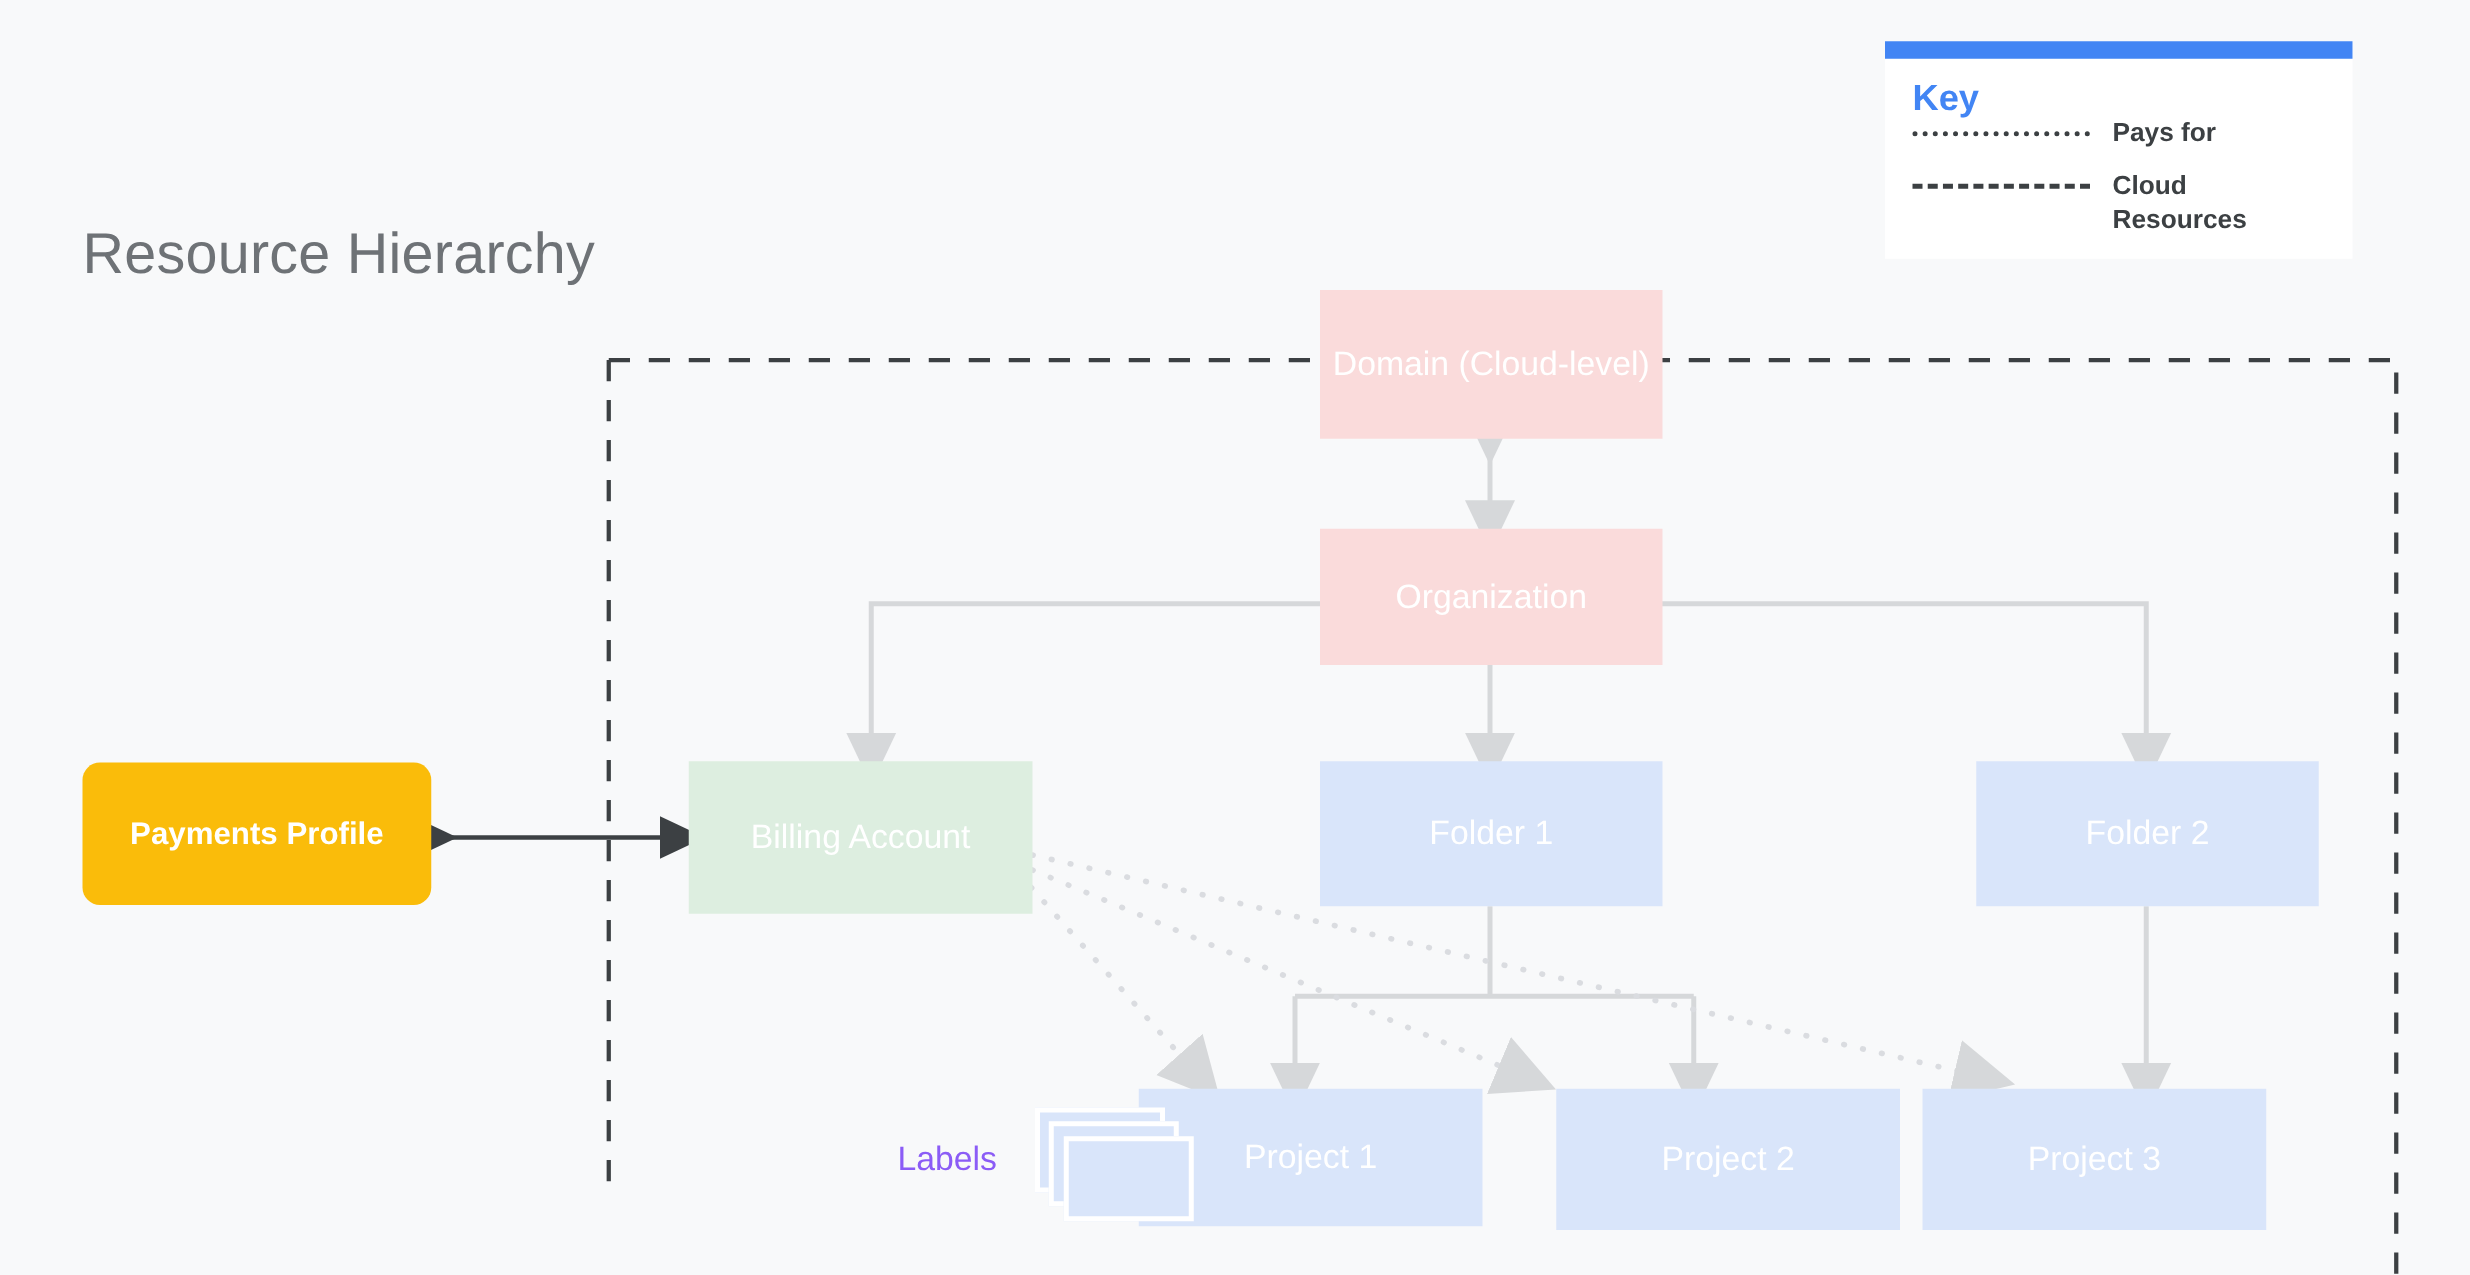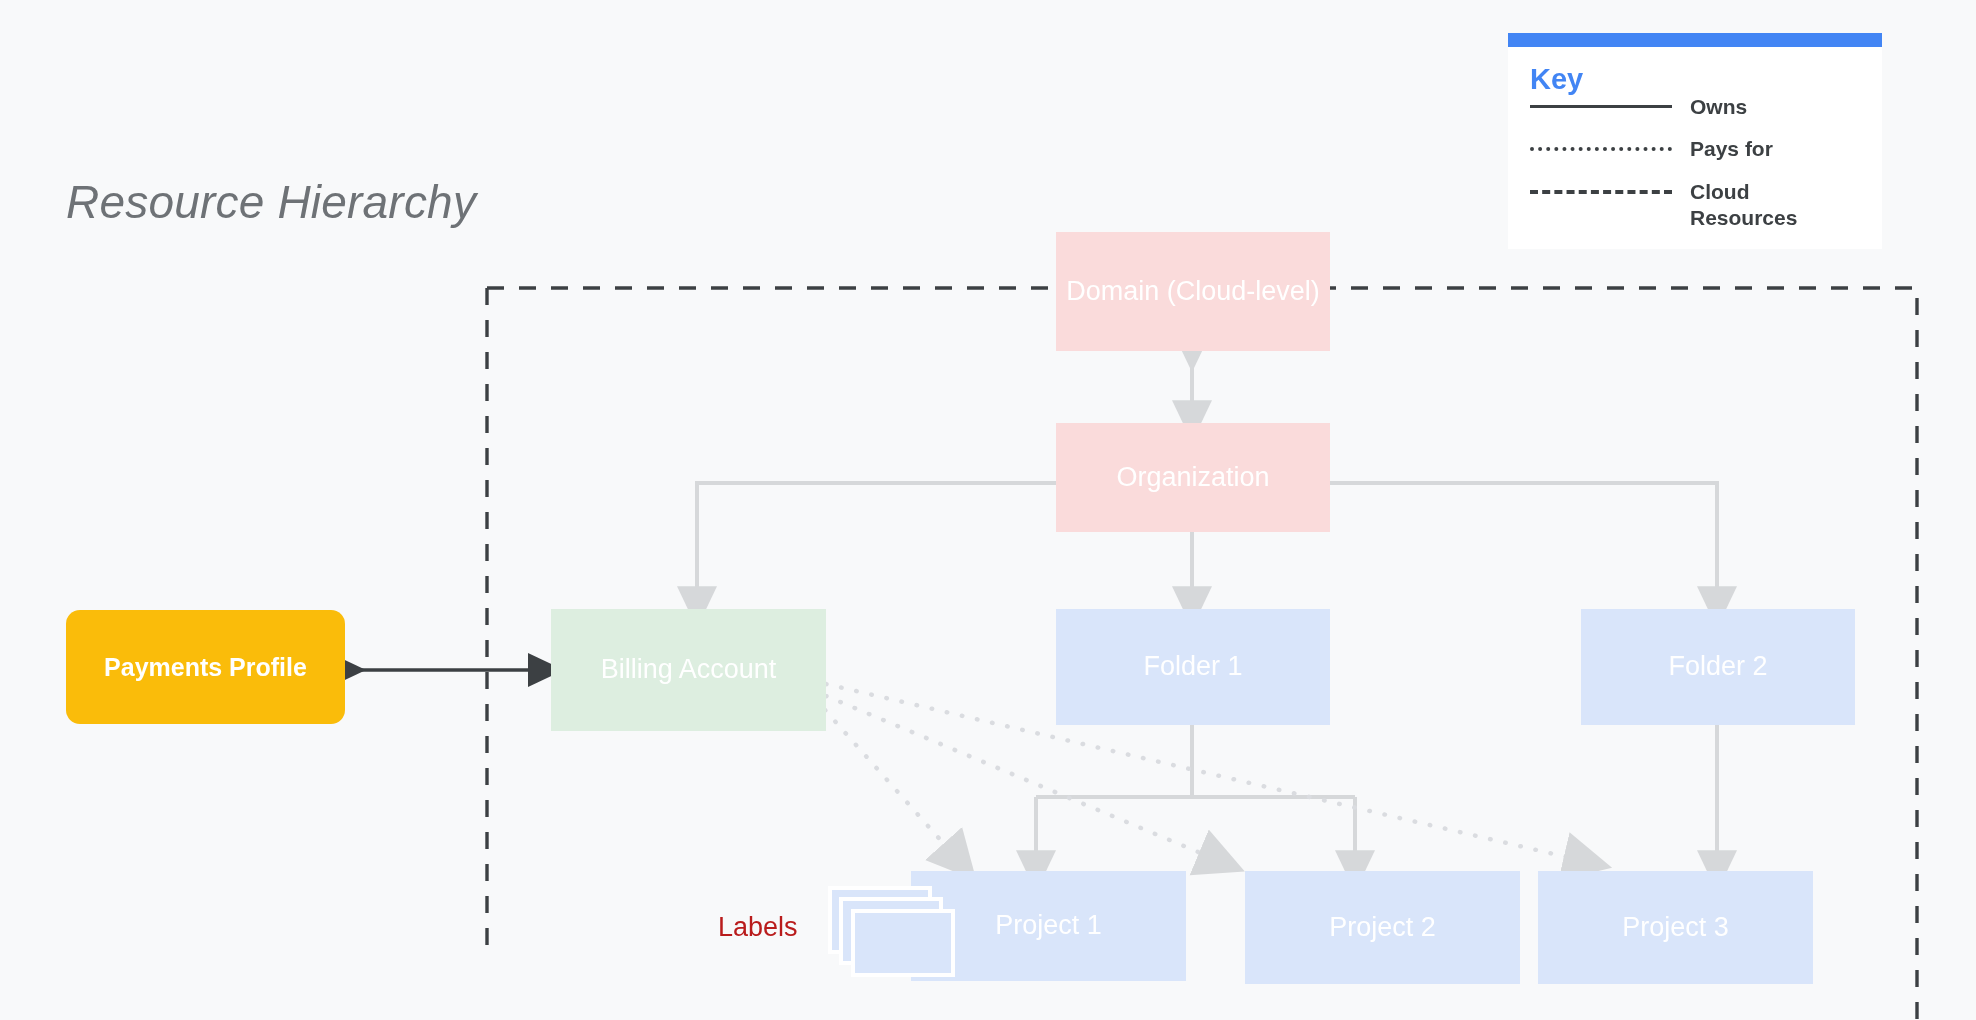--- a/index.html
+++ b/index.html
@@ -27,21 +27,20 @@
 
   .page-title {
     position: absolute;
     left: 66px;
     top: 175px;
     font-size: 46px;
     font-weight: 400;
     color: #6E7276;
     letter-spacing: 0.2px;
     white-space: nowrap;
-    font-style: italic;
   }
 
   .node {
     position: absolute;
     display: flex;
     align-items: center;
     justify-content: center;
     box-sizing: border-box;
     font-size: 27px;
     font-weight: 400;
@@ -58,21 +57,21 @@
   .node-payments {
     background: #FABC0A;
     font-weight: 700;
     font-size: 25px;
     border-radius: 14px;
   }
 
   .labels-text {
     position: absolute;
     font-size: 27px;
-    color: #b91c1c;
+    color: #8b5cf6;
     white-space: nowrap;
   }
 
   .labels-stack {
     position: absolute;
     width: 128px;
     height: 92px;
   }
   .labels-stack i {
     position: absolute;
@@ -215,26 +214,20 @@
     <i class="s1"></i>
     <i class="s2"></i>
     <i class="s3"></i>
   </div>
 
   <div class="key-panel">
     <div class="key-topbar"></div>
     <div class="key-body">
       <div class="key-heading">Key</div>
 
-      <div class="key-row">
-        <div class="key-swatch">
-          <div class="key-swatch-line"></div>
-        </div>
-        <div class="key-label">Owns</div>
-      </div>
 
       <div class="key-row">
         <div class="key-swatch">
           <div class="key-swatch-dotted"></div>
         </div>
         <div class="key-label">Pays for</div>
       </div>
 
       <div class="key-row">
         <div class="key-swatch">

